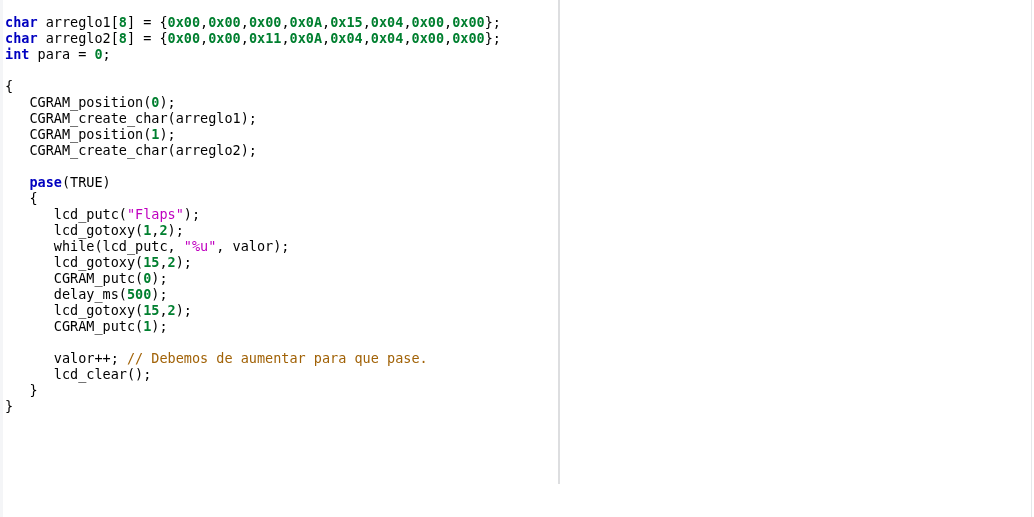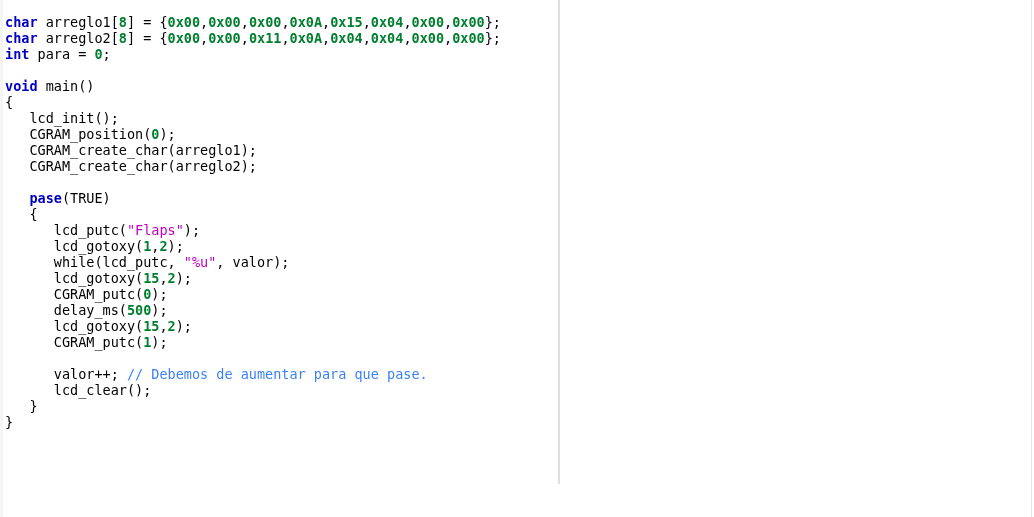--- a/index.html
+++ b/index.html
@@ -68,41 +68,40 @@
     font-size: 13.5px;
     white-space: pre;
     color: #000000;
     padding-left: 5px;
   }
 
   
   .tok-keyword  { color: #0000c0; font-weight: bold; }
   .tok-number   { color: #007f2f; font-weight: bold; }
   .tok-string   { color: #c000c0; }
-  .tok-comment  { color: #3b82f6; }
+  .tok-comment  { color: #a16207; }
   .tok-plain    { color: #000000; }
 </style>
 </head>
 <body>
 
 <div id="editor-root">
 
   <div class="left-edge-strip"></div>
 
   <div class="code-area">
     <div id="code-lines">
         <div class="code-line"><span class="tok-keyword">char</span><span class="tok-plain"> arreglo1[</span><span class="tok-number">8</span><span class="tok-plain">] = {</span><span class="tok-number">0x00</span><span class="tok-plain">,</span><span class="tok-number">0x00</span><span class="tok-plain">,</span><span class="tok-number">0x00</span><span class="tok-plain">,</span><span class="tok-number">0x0A</span><span class="tok-plain">,</span><span class="tok-number">0x15</span><span class="tok-plain">,</span><span class="tok-number">0x04</span><span class="tok-plain">,</span><span class="tok-number">0x00</span><span class="tok-plain">,</span><span class="tok-number">0x00</span><span class="tok-plain">};</span></div>
         <div class="code-line"><span class="tok-keyword">char</span><span class="tok-plain"> arreglo2[</span><span class="tok-number">8</span><span class="tok-plain">] = {</span><span class="tok-number">0x00</span><span class="tok-plain">,</span><span class="tok-number">0x00</span><span class="tok-plain">,</span><span class="tok-number">0x11</span><span class="tok-plain">,</span><span class="tok-number">0x0A</span><span class="tok-plain">,</span><span class="tok-number">0x04</span><span class="tok-plain">,</span><span class="tok-number">0x04</span><span class="tok-plain">,</span><span class="tok-number">0x00</span><span class="tok-plain">,</span><span class="tok-number">0x00</span><span class="tok-plain">};</span></div>
         <div class="code-line"><span class="tok-keyword">int</span><span class="tok-plain"> para = </span><span class="tok-number">0</span><span class="tok-plain">;</span></div>
         <div class="code-line">&nbsp;</div>
-        <div class="code-line"><span class="tok-keyword">void</span><span class="tok-plain"> main()</span></div>
         <div class="code-line"><span class="tok-plain">{</span></div>
-        <div class="code-line"><span class="tok-plain">   lcd_init();</span></div>
         <div class="code-line"><span class="tok-plain">   CGRAM_position(</span><span class="tok-number">0</span><span class="tok-plain">);</span></div>
         <div class="code-line"><span class="tok-plain">   CGRAM_create_char(arreglo1);</span></div>
+        <div class="code-line"><span class="tok-plain">   CGRAM_position(</span><span class="tok-number">1</span><span class="tok-plain">);</span></div>
         <div class="code-line"><span class="tok-plain">   CGRAM_create_char(arreglo2);</span></div>
         <div class="code-line">&nbsp;</div>
         <div class="code-line"><span class="tok-plain">   </span><span class="tok-keyword">pase</span><span class="tok-plain">(TRUE)</span></div>
         <div class="code-line"><span class="tok-plain">   {</span></div>
         <div class="code-line"><span class="tok-plain">      lcd_putc(</span><span class="tok-string">"Flaps"</span><span class="tok-plain">);</span></div>
         <div class="code-line"><span class="tok-plain">      lcd_gotoxy(</span><span class="tok-number">1</span><span class="tok-plain">,</span><span class="tok-number">2</span><span class="tok-plain">);</span></div>
         <div class="code-line"><span class="tok-plain">      while(lcd_putc, </span><span class="tok-string">"%u"</span><span class="tok-plain">, valor);</span></div>
         <div class="code-line"><span class="tok-plain">      lcd_gotoxy(</span><span class="tok-number">15</span><span class="tok-plain">,</span><span class="tok-number">2</span><span class="tok-plain">);</span></div>
         <div class="code-line"><span class="tok-plain">      CGRAM_putc(</span><span class="tok-number">0</span><span class="tok-plain">);</span></div>
         <div class="code-line"><span class="tok-plain">      delay_ms(</span><span class="tok-number">500</span><span class="tok-plain">);</span></div>

